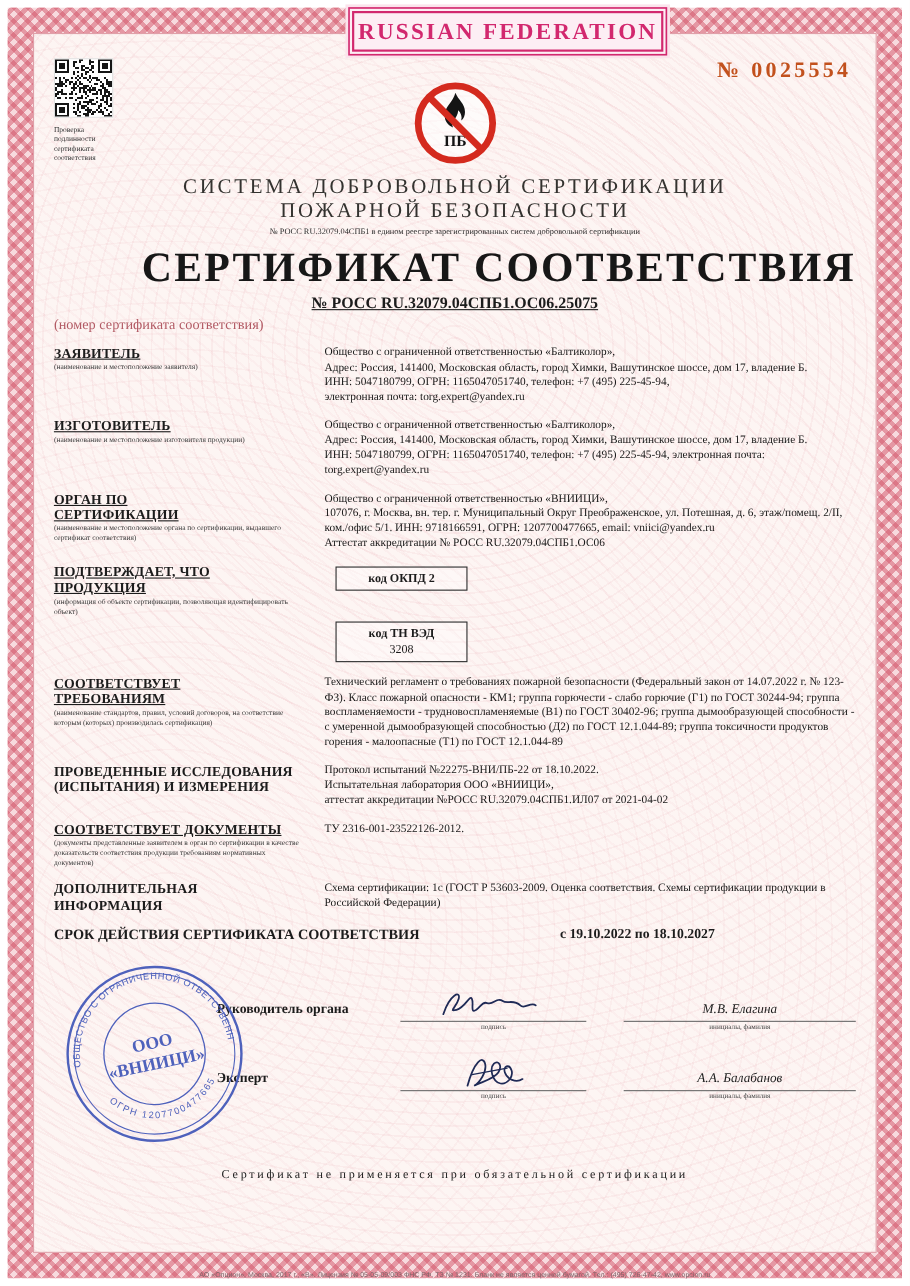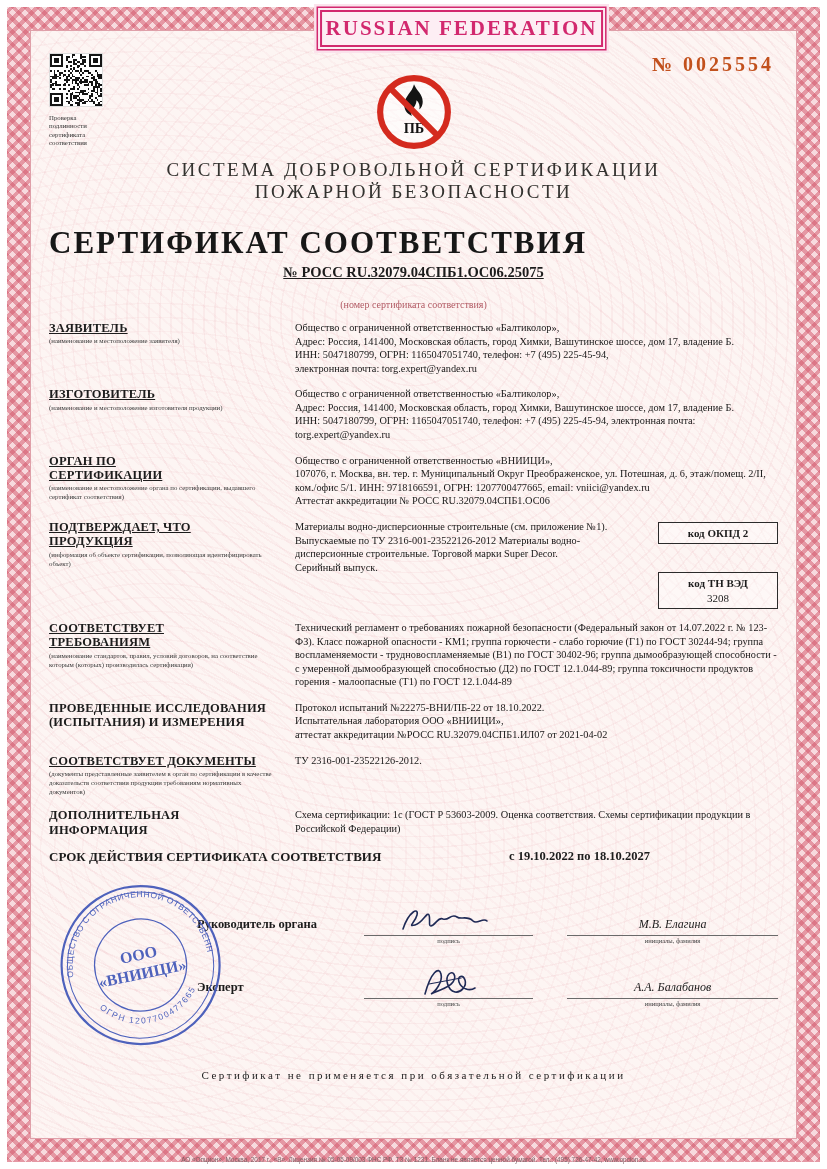--- a/index.html
+++ b/index.html
@@ -38,23 +38,23 @@
   .banner span { font-size:21px; font-weight:bold; letter-spacing:2px; color:#d2286e; }
   .blank-no { position:absolute; right:4px; top:22px; font-size:20px; font-weight:bold; letter-spacing:3px; color:#c2511d; }
   .qr-block { position:absolute; left:0px; top:22px; width:72px; }
   .qr-block svg { background:#fff; border:1px solid #ddd; }
   .qr-caption { font-size:6.8px; line-height:1.25; color:#333; margin-top:3px; white-space:pre-line; }
   .fire-sign { position:absolute; left:50%; top:42px; transform:translateX(-50%); }
 
   
   .sys-title { text-align:center; font-size:19px; letter-spacing:2.5px; color:#33322f; }
   .registry-note { text-align:center; font-size:7.6px; color:#2b2b2b; margin-top:3px; }
-  .cert-title { text-align:left; font-size:31px; font-weight:bold; letter-spacing:2px; margin-top:22px; color:#171717; }
+  .cert-title { text-align:right; font-size:38px; font-weight:bold; letter-spacing:2px; margin-top:6px; color:#171717; }
   .cert-id { text-align:center; font-size:14.5px; font-weight:bold; text-decoration:underline; margin-top:3px; }
-  .cert-id-caption { text-align:center; font-size:10px; color:#b25a64; margin-top:18px; }
+  .cert-id-caption { text-align:left; font-size:13px; color:#b25a64; margin-top:2px; }
 
   
   .sections { margin-top:11px; }
   .row { display:flex; margin-bottom:12px; }
   .lbl-col { flex:0 0 246px; padding-right:14px; }
   .lbl { font-weight:bold; font-size:12.5px; letter-spacing:.2px; line-height:1.15; }
   .lbl.u { text-decoration:underline; }
   .lbl.narrow { max-width:168px; }
   .sub { font-size:6.8px; color:#3a3a3a; margin-top:2px; line-height:1.3; max-width:225px; }
   .content { flex:1; font-size:10.3px; line-height:1.32; white-space:pre-line; color:#181818; }
@@ -383,20 +383,21 @@
           <circle cx="38" cy="38" r="33" fill="rgba(255,255,255,.55)" stroke="#d42a1e" stroke-width="6"></circle>
           <path d="M38 11c2.5 6.5 8.5 9.5 8.5 17 0 3.2-1.2 5.8-3.3 7.6 .9-3.8-.4-6.8-2.7-9-.2 3.8-2 6.3-4 9-1.3 1.9-1.6 4.1-.6 6.2-4.4-1.8-7.4-5.7-7.4-10.6 0-8.4 7.5-11.8 9.5-20.2z" fill="#141414"></path>
           <text x="38" y="58" font-size="14" font-weight="bold" text-anchor="middle" fill="#141414" font-family="Liberation Serif, serif">ПБ</text>
           <line x1="15" y1="15" x2="61" y2="61" stroke="#d42a1e" stroke-width="6"></line>
         </svg>
       </div>
     </header>
 
     <div class="sys-title">СИСТЕМА ДОБРОВОЛЬНОЙ СЕРТИФИКАЦИИ</div>
     <div class="sys-title">ПОЖАРНОЙ БЕЗОПАСНОСТИ</div>
+    <div class="registry-note">№ РОСС RU.32079.04СПБ1 в едином реестре зарегистрированных систем добровольной сертификации</div>
 
     <h1 class="cert-title">СЕРТИФИКАТ СООТВЕТСТВИЯ</h1>
     <div class="cert-id">№ РОСС RU.32079.04СПБ1.ОС06.25075</div>
     <div class="cert-id-caption">(номер сертификата соответствия)</div>
 
     <main class="sections">
 
       <section class="row">
         <div class="lbl-col">
           <div class="lbl u">ЗАЯВИТЕЛЬ</div>
@@ -427,23 +428,20 @@
         <div class="content">Общество с ограниченной ответственностью «ВНИИЦИ»,
 107076, г. Москва, вн. тер. г. Муниципальный Округ Преображенское, ул. Потешная, д. 6, этаж/помещ. 2/II, ком./офис 5/1. ИНН: 9718166591, ОГРН: 1207700477665, email: vniici@yandex.ru
 Аттестат аккредитации № РОСС RU.32079.04СПБ1.ОС06</div>
       </section>
 
       <section class="row">
         <div class="lbl-col">
           <div class="lbl u narrow">ПОДТВЕРЖДАЕТ, ЧТО ПРОДУКЦИЯ</div>
           <div class="sub">(информация об объекте сертификации, позволяющая идентифицировать объект)</div>
         </div>
-        <div class="content">Материалы водно-дисперсионные строительные (см. приложение №1).
-Выпускаемые по ТУ 2316-001-23522126-2012 Материалы водно-дисперсионные строительные. Торговой марки Super Decor.
-Серийный выпуск.</div>
         <div class="codes">
           <div class="code-box">
             <div class="cb-lbl">код ОКПД 2</div>
           </div>
           <div class="code-box">
             <div class="cb-lbl">код ТН ВЭД</div>
             <div class="cb-val">3208</div>
           </div>
         </div>
       </section>

